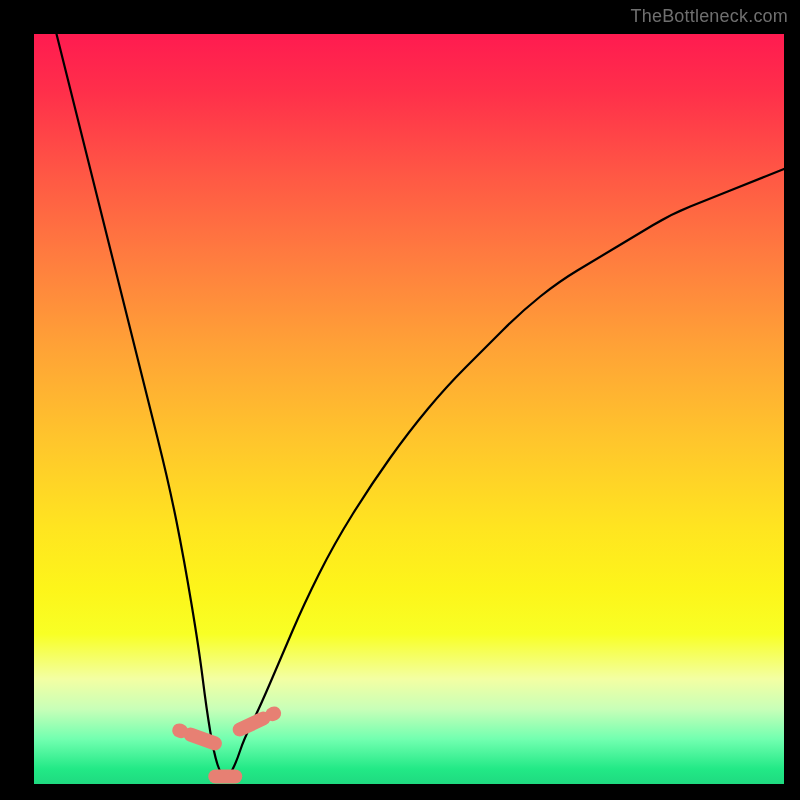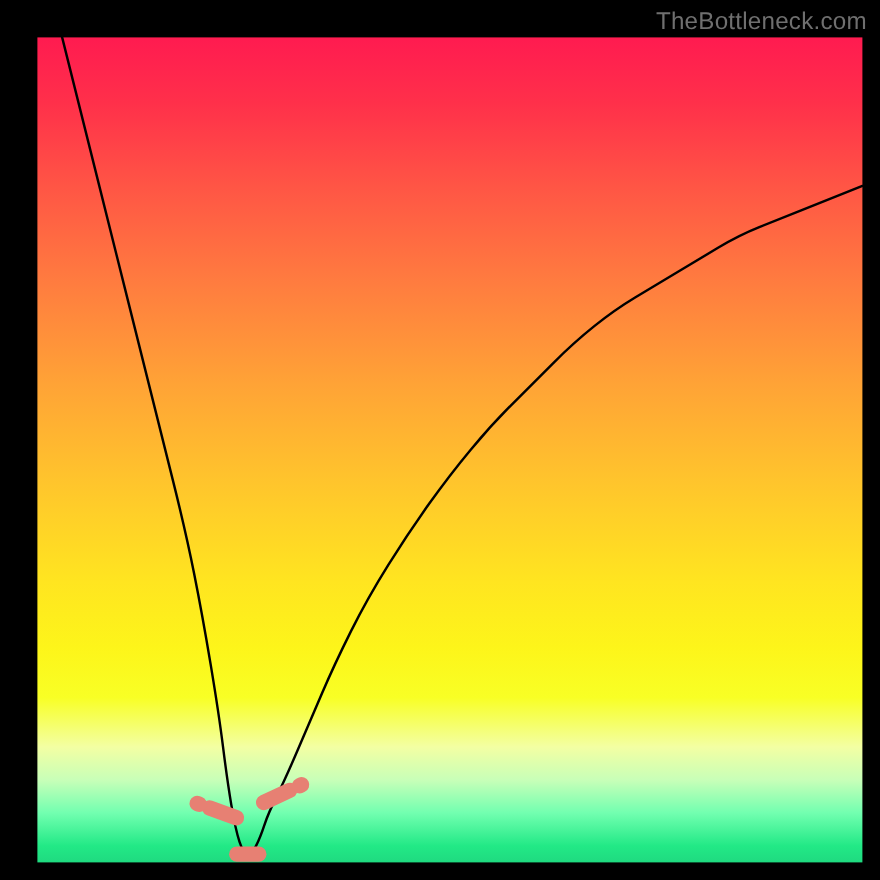--- a/index.html
+++ b/index.html
@@ -41,21 +41,21 @@
       #72ffb0 94%,
       #22e986 98%,
       #1fda80 100%
     );
   }
   .watermark {
     position: absolute;
     top: 6px;
     right: 12px;
     color: #6f6f6f;
-    font-size: 22px;
+    font-size: 18px;
     font-weight: 500;
     letter-spacing: 0.2px;
     user-select: none;
   }
   svg.curve {
     position: absolute;
     left: 0;
     top: 0;
     width: 750px;
     height: 750px;

